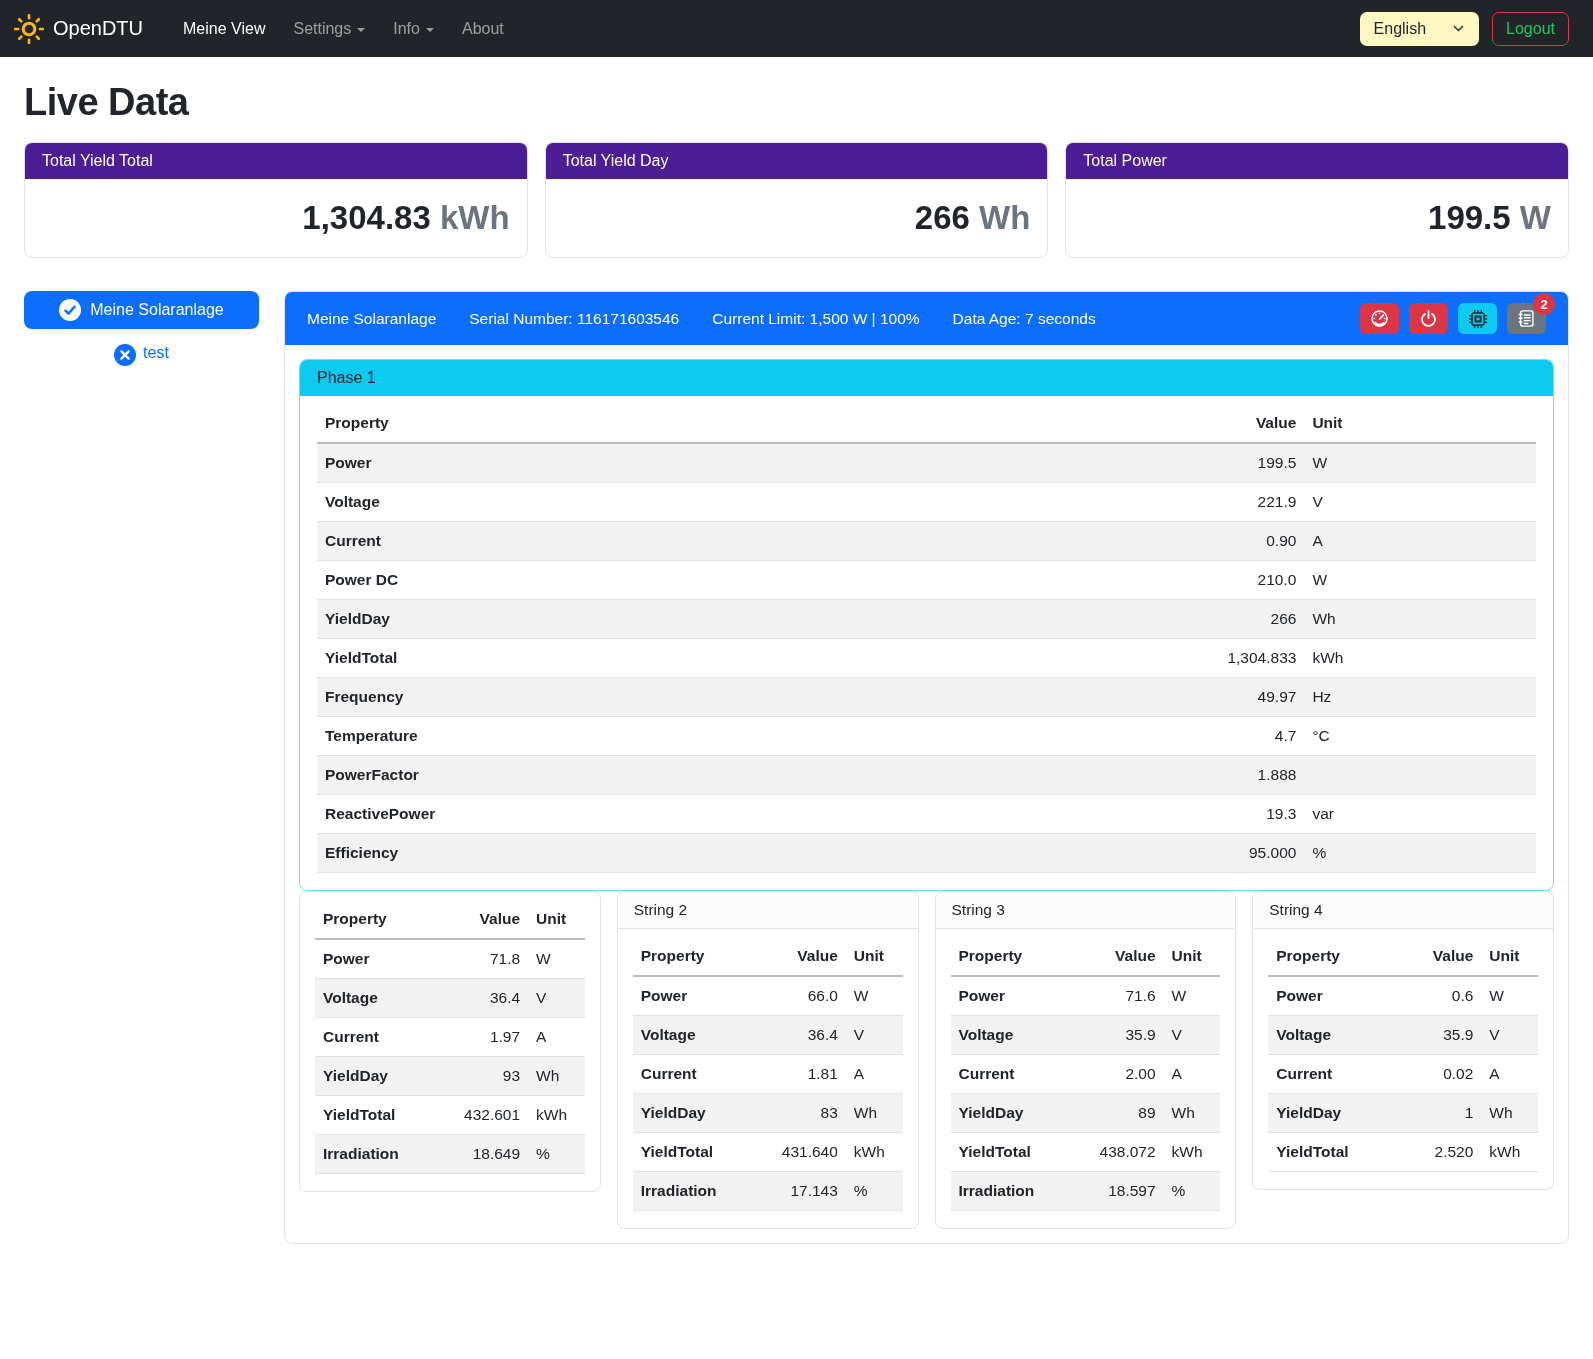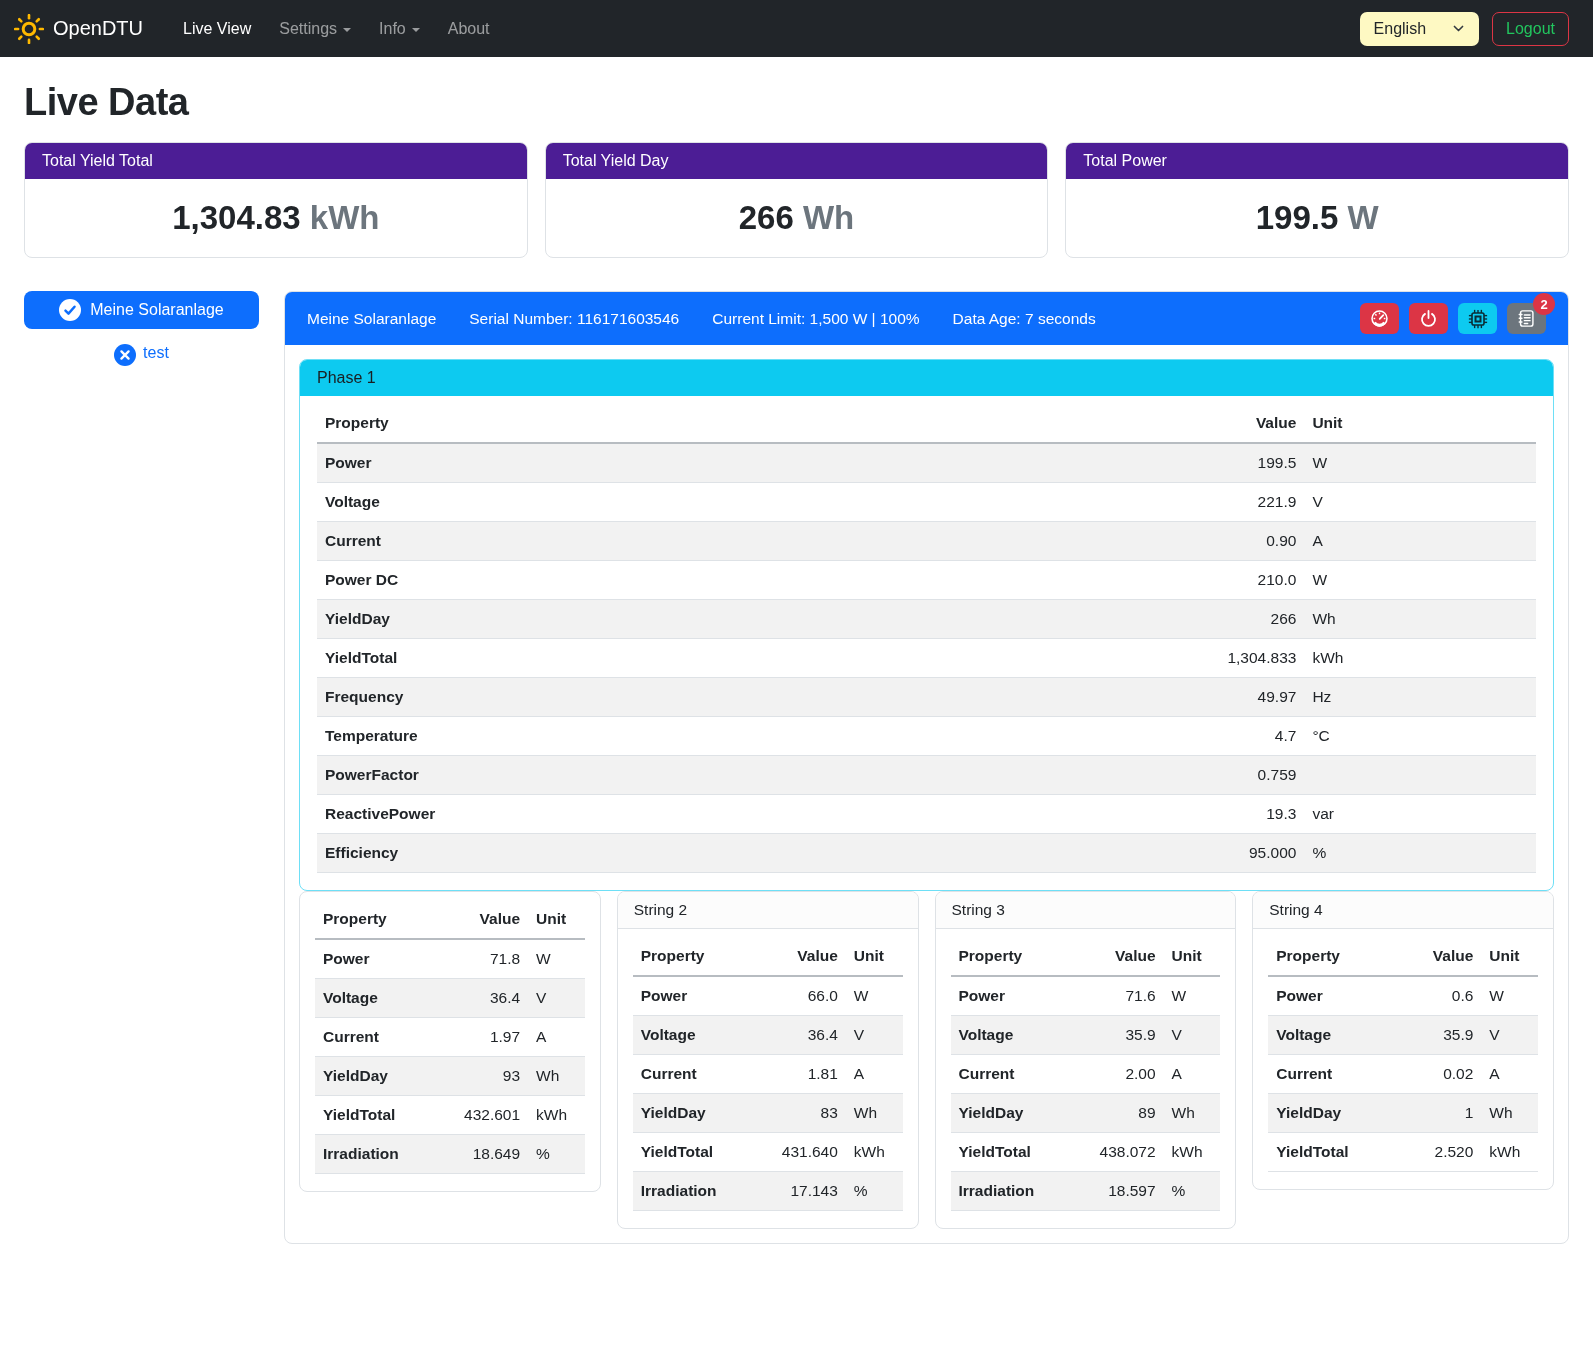--- a/index.html
+++ b/index.html
@@ -32,21 +32,21 @@
   }
 
   
   .container { padding:14px 24px 24px 24px; }
   h1.page-title { font-size:38px; font-weight:700; margin:10px 0 18px 0; letter-spacing:-.5px; }
 
   
   .summary-row { display:grid; grid-template-columns:repeat(3,1fr); gap:17px; margin-bottom:33px; }
   .scard { border:1px solid #dee2e6; border-radius:8px; background:#fff; }
   .scard-header { background:#4c1d95; color:#fff; padding:9px 17px; font-size:16px; border-radius:7px 7px 0 0; }
-  .scard-body { padding:20px 17px; text-align:center; font-size:33px; font-weight:600; }
+  .scard-body { padding:20px 17px; text-align:right; font-size:33px; font-weight:600; }
   .scard-body .unit { color:#6c757d; }
 
   
   .main-row { display:flex; align-items:flex-start; gap:25px; }
   .sidebar { width:235px; flex-shrink:0; }
   .inv-select-btn {
     width:100%; background:#0d6efd; border:none; color:#fff; font-size:16px;
     border-radius:8px; padding:8px 10px; display:flex; align-items:center;
     justify-content:center; gap:9px; cursor:pointer; font-family:inherit;
   }
@@ -115,21 +115,21 @@
           <line x1="2.8" y1="2.8" x2="3.9" y2="3.9"></line>
             <line x1="12.1" y1="12.1" x2="13.2" y2="13.2"></line>
           <line x1="2.8" y1="13.2" x2="3.9" y2="12.1"></line>
             <line x1="12.1" y1="3.9" x2="13.2" y2="2.8"></line>
         </g>
       </svg>
     </span>
     <span>OpenDTU</span>
   </a>
   <div class="nav-links">
-    <span class="nav-link active"><span>Live View</span></span>
+    <span class="nav-link active"><span>Meine View</span></span>
     <span class="nav-link"><span>Settings</span><span class="caret"></span></span>
     <span class="nav-link"><span>Info</span><span class="caret"></span></span>
     <span class="nav-link"><span>About</span></span>
   </div>
   <div class="nav-right">
     <div class="lang-select">
       <span>English</span>
       <span>
         <svg width="13" height="13" viewBox="0 0 16 16">
             <path d="M3 5.5l5 5 5-5" stroke="#343a40" stroke-width="2" fill="none" stroke-linecap="round" stroke-linejoin="round"></path>
@@ -307,21 +307,21 @@
                     <td class="col-val">49.97</td>
                     <td class="col-unit">Hz</td>
                   </tr>
                   <tr>
                     <td class="col-prop">Temperature</td>
                     <td class="col-val">4.7</td>
                     <td class="col-unit">°C</td>
                   </tr>
                   <tr>
                     <td class="col-prop">PowerFactor</td>
-                    <td class="col-val">0.759</td>
+                    <td class="col-val">1.888</td>
                     <td class="col-unit"></td>
                   </tr>
                   <tr>
                     <td class="col-prop">ReactivePower</td>
                     <td class="col-val">19.3</td>
                     <td class="col-unit">var</td>
                   </tr>
                   <tr>
                     <td class="col-prop">Efficiency</td>
                     <td class="col-val">95.000</td>

